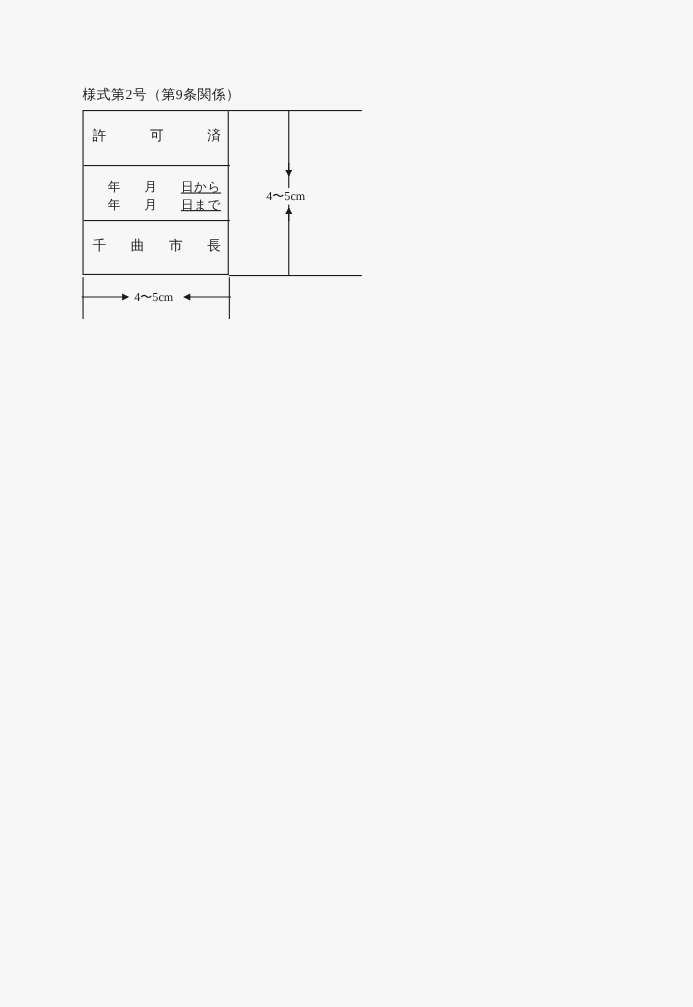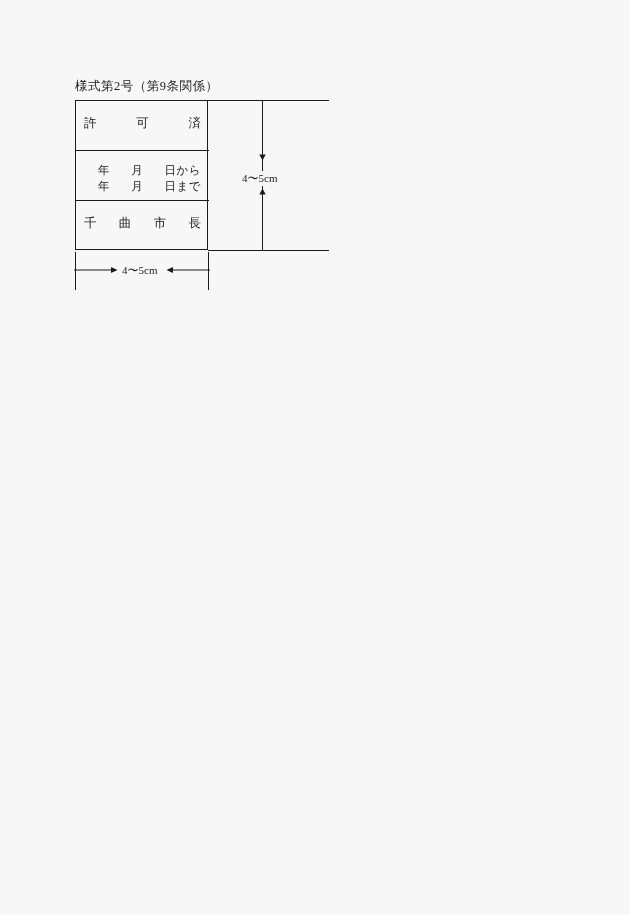--- a/index.html
+++ b/index.html
@@ -75,21 +75,21 @@
     position: absolute;
     left: 22px;
     right: 8px;
     display: flex;
     justify-content: space-between;
     font-size: 11.5px;
     white-space: nowrap;
   }
   .date-line-1 { top: 12px; }
   .date-line-2 { top: 28px; }
-  .date-line .seg-end { letter-spacing: 0.5px; }
+  .date-line .seg-end { letter-spacing: 0.5px; text-decoration: underline; }
 
   
   .top-rule {
     position: absolute;
     left: 208px;
     top: 100px;
     width: 121px;
     height: 0;
     border-top: 1px solid #1a1a1a;
   }

